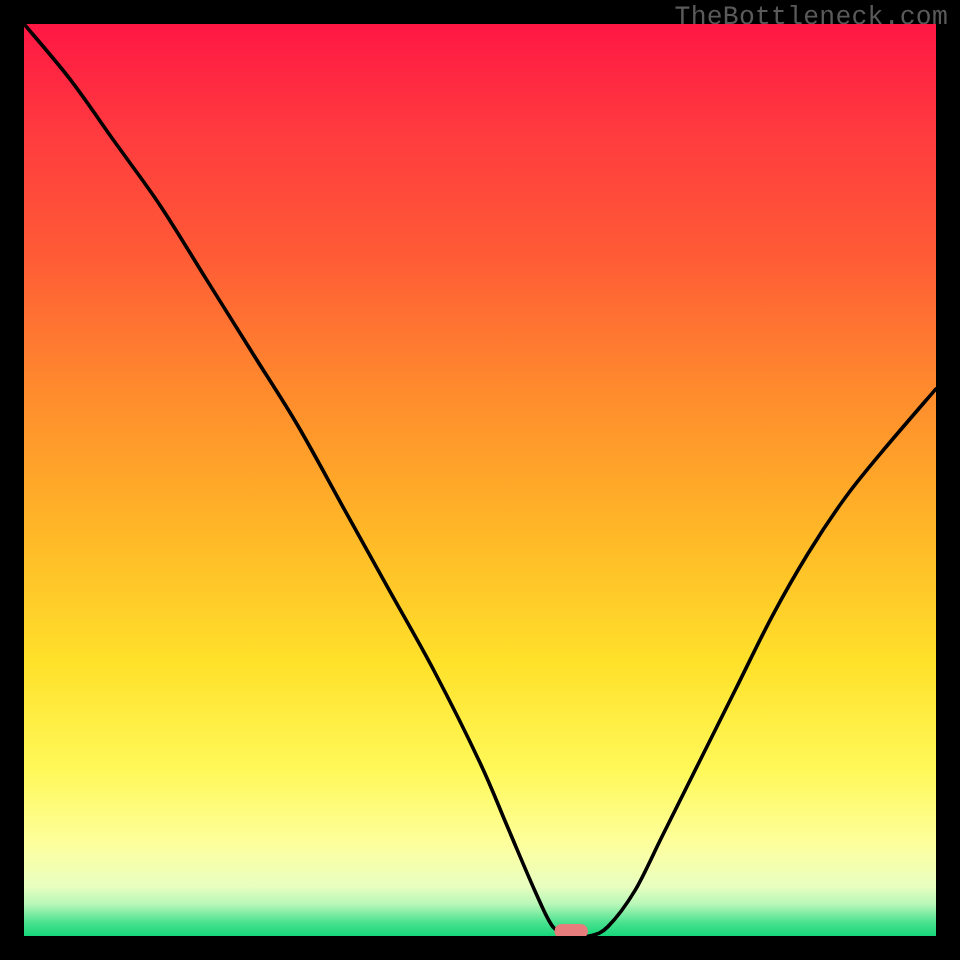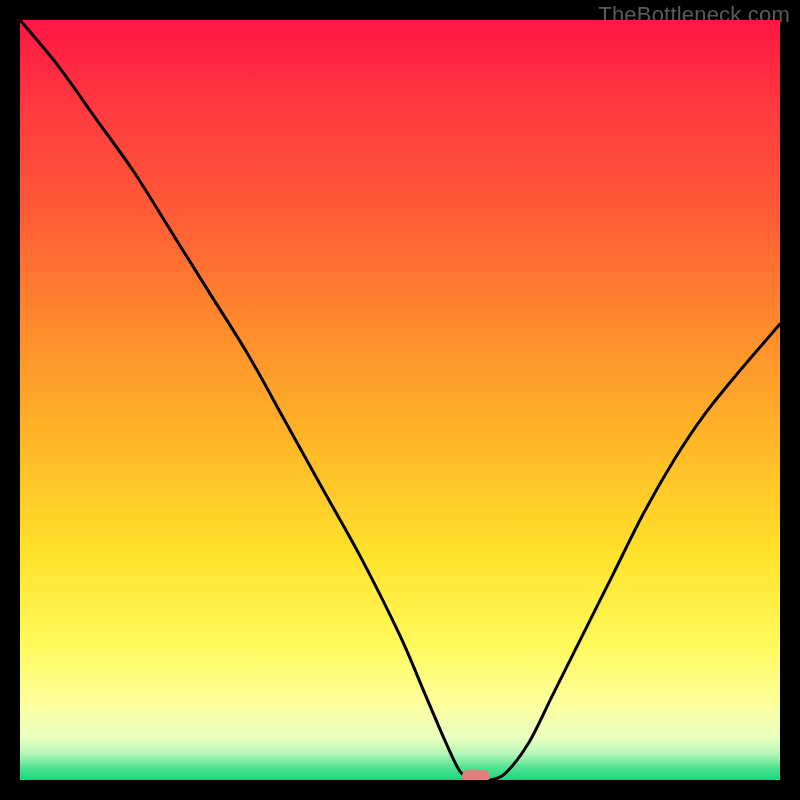--- a/index.html
+++ b/index.html
@@ -27,21 +27,21 @@
   .plot-area svg {
     display: block;
     width: 760px;
     height: 760px;
   }
   .watermark {
     position: absolute;
     top: 2px;
     right: 10px;
     color: #5a5a5a;
-    font-family: Liberation Sans, sans-serif;
+    font-family: Liberation Mono, monospace;
     font-size: 22px;
     letter-spacing: 0.2px;
     user-select: none;
   }
 </style>
 </head>
 <body>
 
 <div class="frame">
   <div class="watermark">TheBottleneck.com</div>

